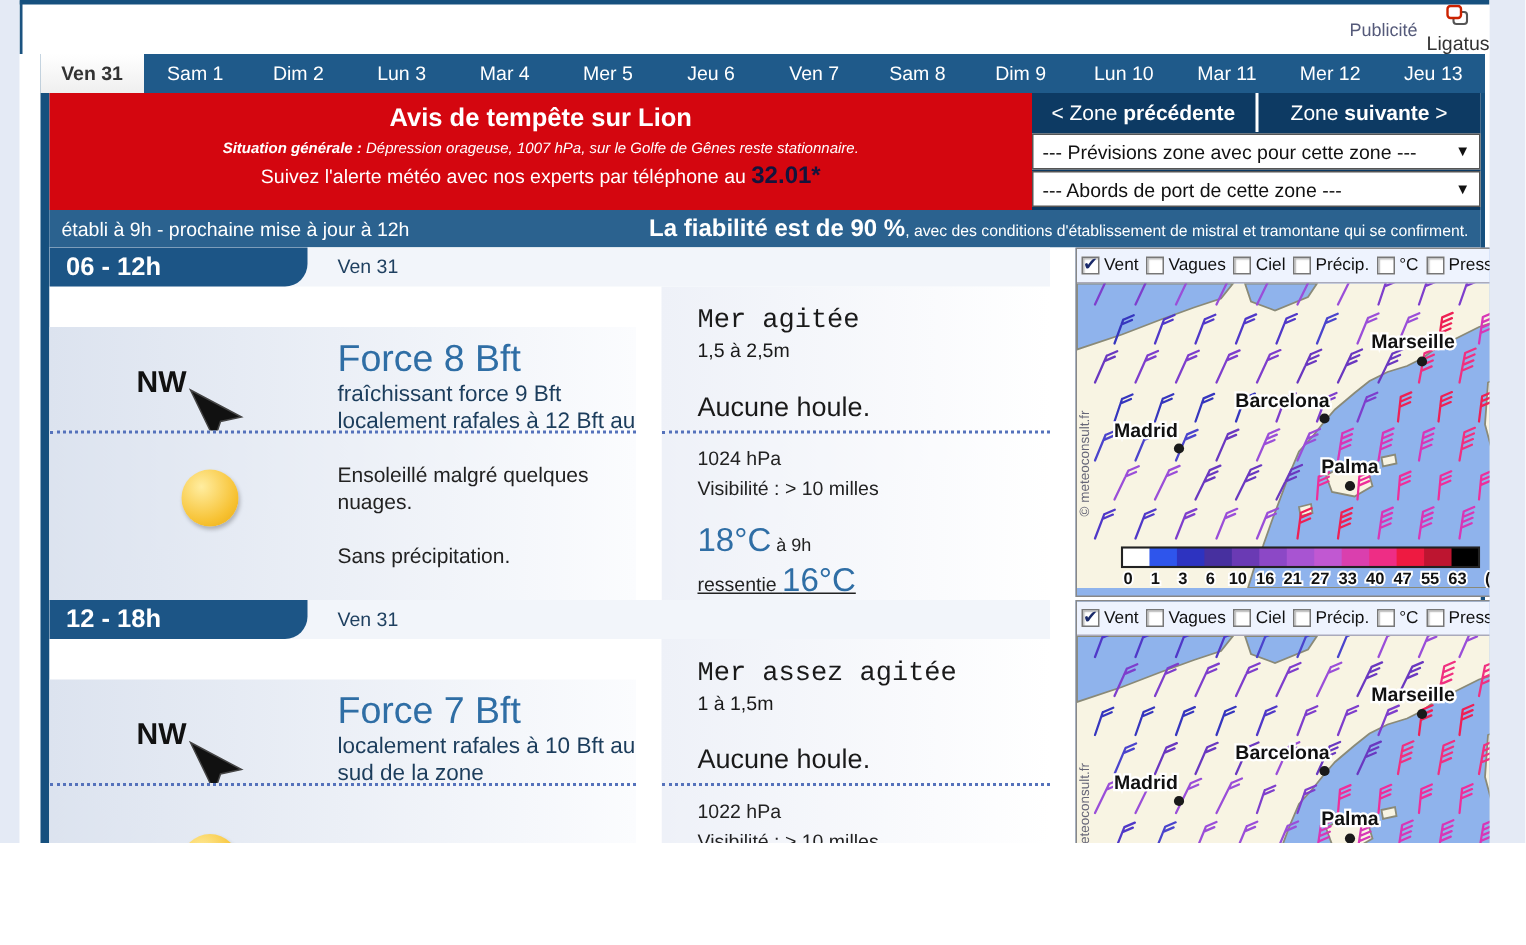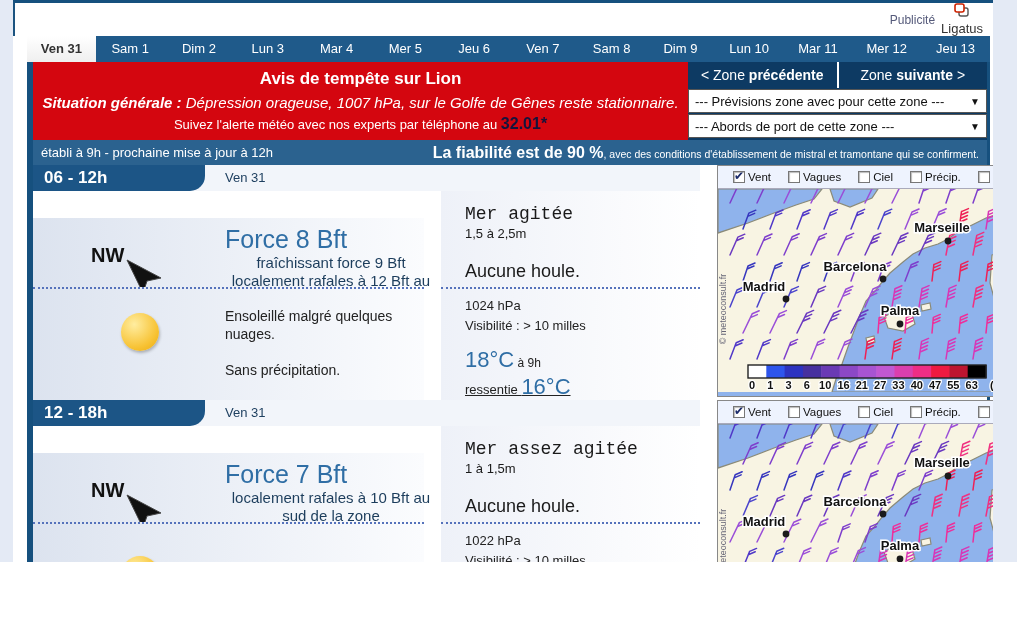--- a/index.html
+++ b/index.html
@@ -3,38 +3,38 @@
 <meta charset="utf-8">
 <style>
   * { margin:0; padding:0; box-sizing:border-box; }
   body { font-family:"Liberation Sans", sans-serif; background:#fff; }
   .stage { position:relative; width:1017px; height:630px; overflow:hidden; background:#fff; }
   .bgband { position:absolute; left:0; top:0; width:1017px; height:562px; background:#e4eaf5; }
   .container { position:absolute; left:13px; top:0; width:980px; height:562px; background:#fff; overflow:hidden; }
 
   
   .topbar { height:36px; border-top:3px solid #16507e; border-left:2px solid #1b5380;
-            display:flex; align-items:center; justify-content:flex-end; padding-right:10px; background:#fff; }
+            display:flex; align-items:center; justify-content:flex-end; padding-right:0; background:#fff; }
   .pub-label { font-size:12px; color:#555a7a; margin-right:6px; }
   .ligatus { display:flex; align-items:center; gap:3px; font-size:13px; color:#333;flex-direction:column; }
 
   .inner { margin-left:14px; width:963px; }
 
   
   .tabbar { display:flex; height:26px; background:#1f5a8a; }
   .tab { flex:1; text-align:center; line-height:26px; font-size:13px; color:#fff; cursor:pointer; }
   .tab.active { background:linear-gradient(#ffffff,#efefef); color:#333; font-weight:bold; }
 
   .main { border-left:6px solid #16507e; border-right:3px solid #16507e; background:#fff; }
 
   
   .alert-row { display:flex; height:78px; }
   .alert-banner { width:655px; background:#d4060f; color:#fff; text-align:center; padding-top:7px; }
   .alert-title { font-size:17px; font-weight:bold; }
-  .alert-situation { font-size:15px; font-style:italic; margin-top:5px; }
+  .alert-situation { font-size:10px; font-style:italic; margin-top:5px; }
   .alert-situation b { font-weight:bold; }
   .alert-phone { font-size:13px; margin-top:4px; }
   .alert-phone .num { font-size:16px; font-weight:bold; color:#14143c; }
 
   .zone-panel { width:299px; background:#0d3a63; display:flex; flex-direction:column; }
   .zone-buttons { height:26px; display:flex; color:#fff; font-size:14px; }
   .zone-btn { flex:1; text-align:center; line-height:27px; cursor:pointer; white-space:nowrap; }
   .zone-btn + .zone-btn { border-left:2px solid #fff; }
   .select { height:24px; margin-top:1px; background:#fff; border:1px solid #555; display:flex;
             align-items:center; font-size:13px; color:#111; padding:0 6px; cursor:pointer; }
@@ -60,21 +60,21 @@
   .row2 { border-top:2px dotted #5572bb; }
   .cell-weather { grid-column:1; position:relative; background:linear-gradient(90deg,#dce3ef,#fbfcfe); min-height:109px; }
   .cell-press { grid-column:2; background:linear-gradient(90deg,#eef1f8,#ffffff); padding:9px 0 0 24px; }
 
   .nw-wrap { position:absolute; left:58px; top:26px; width:90px; }
   .nw-label { font-size:20px; font-weight:bold; color:#111; }
   .nw-arrow { position:absolute; left:32px; top:12px; }
 
   .force-block { position:absolute; left:192px; top:7px; width:212px; }
   .force-title { font-size:25px; color:#2f6ea5; }
-  .force-detail { font-size:15px; color:#1c3d5c; line-height:1.22;text-align:center; }
+  .force-detail { font-size:15px; color:#1c3d5c; line-height:1.22; }
 
   .sea-state { font-size:18px; color:#1a1a1a;font-family:Liberation Mono, monospace; }
   .sea-height { font-size:13px; color:#1a1a1a; margin-top:2px; }
   .swell { font-size:18px; color:#1a1a1a; margin-top:20px; }
 
   .sun { position:absolute; left:88px; top:24px; width:38px; height:38px; border-radius:50%;
          background:radial-gradient(circle at 35% 30%, #ffeda0, #f7c233 65%, #e9a90f);
          box-shadow:1px 2px 3px rgba(0,0,0,0.25); }
   .sun.low { top:32px; }
   .weather-text { position:absolute; left:192px; top:18px; width:210px; font-size:14px; color:#222; line-height:1.3; }
@@ -83,21 +83,21 @@
   .press-line { font-size:13px; color:#222; }
   .vis-line { font-size:13px; color:#222; margin-top:5px; }
   .temp-row { margin-top:14px; font-size:12px; color:#222; }
   .temp-big { font-size:22px; color:#2f6ea5; }
   .felt-row { font-size:13px; color:#222; margin-top:1px;text-decoration:underline; }
 
   
   .cell-map { grid-column:3; grid-row:1/4; border:1px solid #888; background:#8fb3ec; overflow:hidden; align-self:start; }
   .layers { height:23px; background:rgba(245,248,255,0.93); border-bottom:1px solid #aab;
             display:flex; align-items:center; padding:0 3px; }
-  .layer { display:flex; align-items:flex-start; margin-right:5px;margin-left:12px; }
+  .layer { display:flex; align-items:flex-start; margin-right:5px; }
   .cb { width:12px; height:12px; background:#fff; border:1px solid #777; box-shadow:inset 1px 1px 1px #bbb;
         margin-right:3px; position:relative; cursor:pointer; flex:0 0 auto; }
   .cb.checked::after { content:"✔"; position:absolute; left:0px; top:-3px; font-size:12px; color:#1a2a6a; }
   .layer-label { font-size:11.5px; color:#111; white-space:nowrap; }
 </style>
 </head>
 <body>
 
 <div class="stage">
   <div class="bgband"></div>

